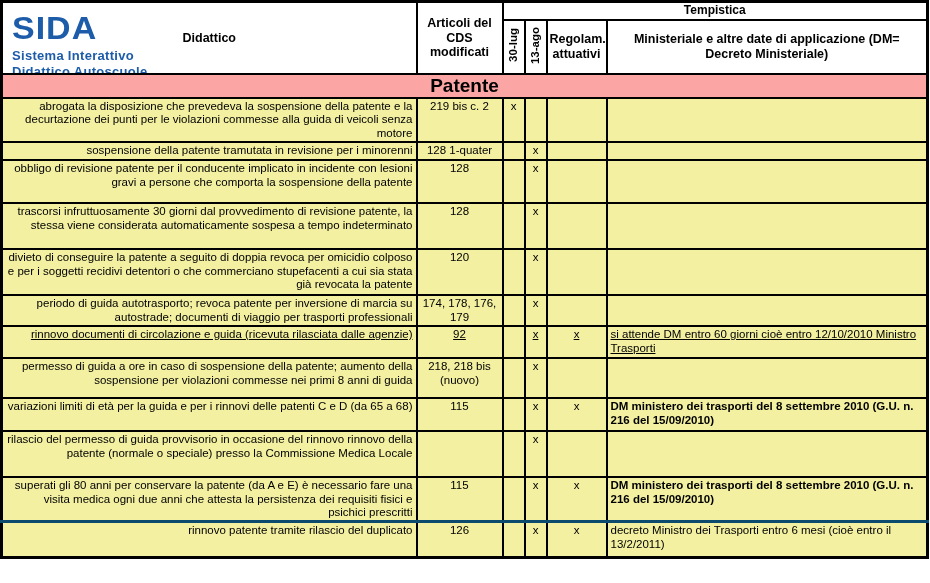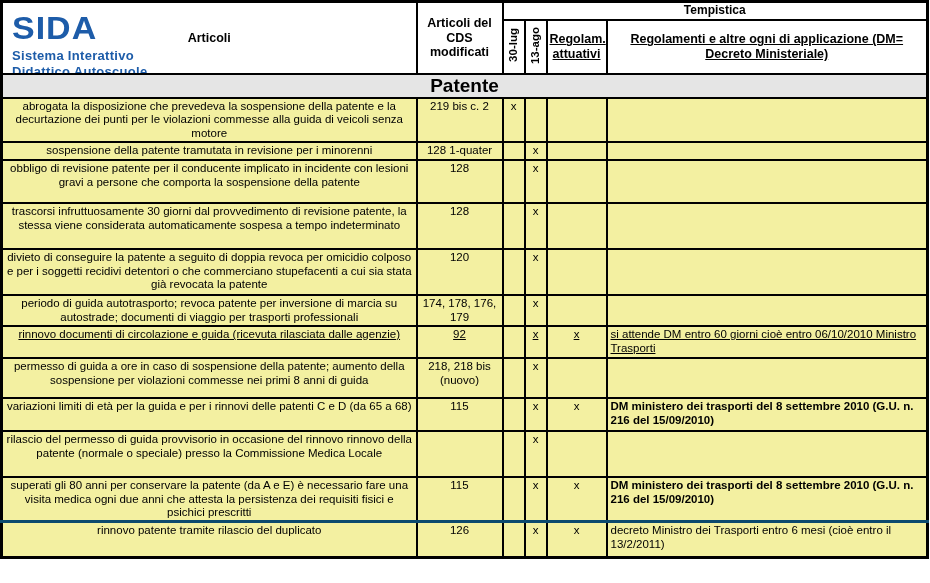--- a/index.html
+++ b/index.html
@@ -31,21 +31,21 @@
   .hdr {
     background: #ffffff;
     font-weight: bold;
     text-align: center;
     vertical-align: middle;
     font-size: 12.5px;
     line-height: 1.15;
     padding: 1px 2px;
   }
   .tempistica-cell { height: 16px; font-size: 12px; }
-  .subhdr-row td { height: 54px; text-decoration: underline; }
+  .subhdr-row td { height: 54px; }
   .argomento-cell { position: relative; }
   .logo {
     position: absolute;
     left: 9px;
     top: 9px;
     text-align: left;
     color: #1d5ca9;
     line-height: 1;
   }
   .logo-word {
@@ -69,37 +69,37 @@
     writing-mode: vertical-rl;
     transform: rotate(180deg);
     white-space: nowrap;
     font-weight: bold;
     font-size: 11.5px;
     display: inline-block;
     line-height: 1;
   }
   
   .section-row td {
-    background: #e5e5e5;
+    background: #fca5a5;
     text-align: center;
     font-weight: bold;
     font-size: 19px;
     height: 20px;
     vertical-align: middle;
     padding: 0;
   }
   
   .body-row td {
     background: #f3f0a1;
     vertical-align: top;
     font-size: 11.5px;
     line-height: 1.17;
     padding: 1px 3px 1px 3px;
   }
-  .c-arg  { text-align: center; }
+  .c-arg  { text-align: right; }
   .c-art  { text-align: center; }
   .c-x    { text-align: center; padding: 1px 0; }
   .c-note { text-align: left; }
   .bold-note .c-note { font-weight: bold; }
   .page-break td { border-top: 3px solid #0c4a6e; }
   
   .r1  td { height: 44px; }
   .r2  td { height: 18px; }
   .r3  td { height: 43px; }
   .r4  td { height: 46px; }
@@ -127,35 +127,35 @@
     </colgroup>
 
     <tbody>
         <tr>
       <td class="hdr argomento-cell" rowspan="2">
         <span class="logo">
           <span class="logo-word">SIDA</span>
           <span class="logo-tagline">Sistema Interattivo
 Didattico Autoscuole</span>
         </span>
-        <span>Articoli</span>
+        <span>Didattico</span>
       </td>
       <td class="hdr" rowspan="2">Articoli del CDS modificati</td>
       <td class="hdr tempistica-cell" colspan="4">Tempistica</td>
     </tr>
 
     <tr class="subhdr-row">
       <td class="hdr">
         <span class="vertical">30-lug</span>
       </td>
       <td class="hdr">
         <span class="vertical">13-ago</span>
       </td>
       <td class="hdr">Regolam. attuativi</td>
-      <td class="hdr">Regolamenti e altre ogni di applicazione (DM= Decreto Ministeriale)</td>
+      <td class="hdr">Ministeriale e altre date di applicazione (DM= Decreto Ministeriale)</td>
     </tr>
 
     <tr class="section-row">
       <td colspan="6">Patente</td>
     </tr>
 
     <tr class="body-row r1">
       <td class="c-arg">abrogata la disposizione che prevedeva la sospensione della patente e la decurtazione dei punti per le violazioni commesse alla guida di veicoli senza motore</td>
       <td class="c-art">219 bis c. 2</td>
       <td class="c-x">x</td>
@@ -208,21 +208,21 @@
       <td class="c-x"></td>
       <td class="c-note"></td>
     </tr>
 
     <tr class="body-row r7">
       <td class="c-arg">rinnovo documenti di circolazione e guida (ricevuta rilasciata dalle agenzie)</td>
       <td class="c-art">92</td>
       <td class="c-x"></td>
       <td class="c-x">x</td>
       <td class="c-x">x</td>
-      <td class="c-note">si attende DM entro 60 giorni cioè entro 06/10/2010 Ministro Trasporti</td>
+      <td class="c-note">si attende DM entro 60 giorni cioè entro 12/10/2010 Ministro Trasporti</td>
     </tr>
 
     <tr class="body-row r8">
       <td class="c-arg">permesso di guida a ore in caso di sospensione della patente; aumento della sospensione per violazioni commesse nei primi 8 anni di guida</td>
       <td class="c-art">218, 218 bis (nuovo)</td>
       <td class="c-x"></td>
       <td class="c-x">x</td>
       <td class="c-x"></td>
       <td class="c-note"></td>
     </tr>

